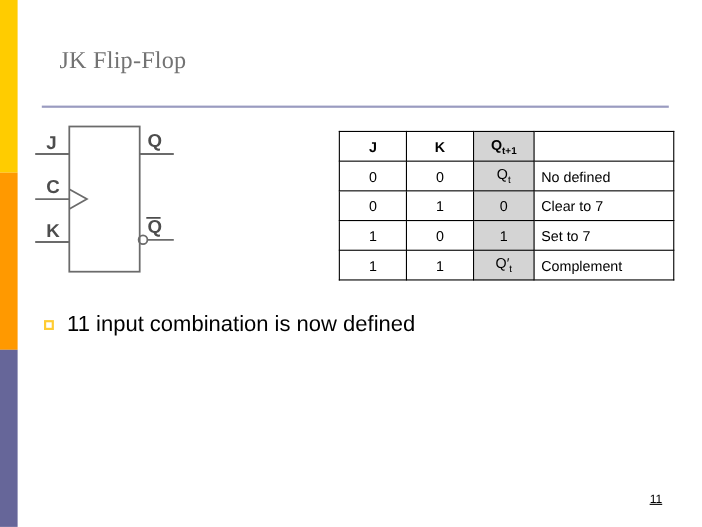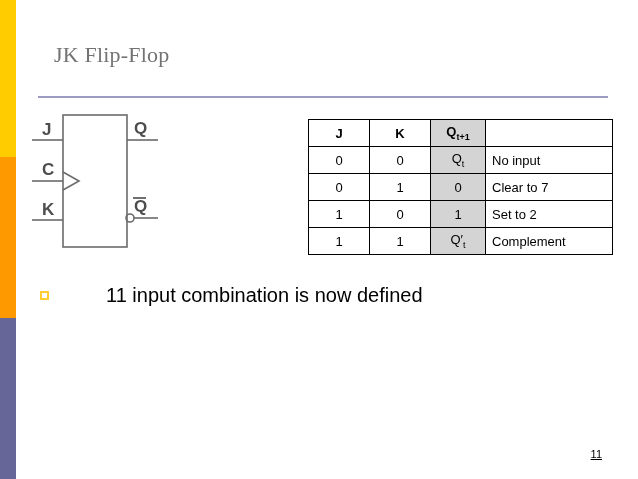--- a/index.html
+++ b/index.html
@@ -98,21 +98,20 @@
     border: 2px solid #FFCC33;
     background: #ffffff;
     box-sizing: border-box;
     margin-right: 12px;
     flex: none;
   }
   #bullet-text {
     font-size: 20px;
     color: #000000;
     white-space: nowrap;
-    margin-left: 45px;
   }
 
   
   #page-number {
     position: absolute;
     right: 36px;
     top: 448px;
     font-size: 11px;
     color: #000000;
     text-decoration: underline;
@@ -169,33 +168,33 @@
       <th class="c-k">K</th>
       <th class="c-q"><span>Q</span><sub>t+1</sub></th>
       <th class="c-d"></th>
     </tr>
   </thead>
   <tbody id="table-body">
       <tr>
         <td class="c-j">0</td>
         <td class="c-k">0</td>
         <td class="c-q"><span>Q</span><sub>t</sub></td>
-        <td class="c-d">No input</td>
+        <td class="c-d">No defined</td>
       </tr>
       <tr>
         <td class="c-j">0</td>
         <td class="c-k">1</td>
         <td class="c-q"><span>0</span></td>
         <td class="c-d">Clear to 7</td>
       </tr>
       <tr>
         <td class="c-j">1</td>
         <td class="c-k">0</td>
         <td class="c-q"><span>1</span></td>
-        <td class="c-d">Set to 2</td>
+        <td class="c-d">Set to 7</td>
       </tr>
       <tr>
         <td class="c-j">1</td>
         <td class="c-k">1</td>
         <td class="c-q"><span>Q</span><span class="prime">′</span><sub>t</sub></td>
         <td class="c-d">Complement</td>
       </tr>
     </tbody>
 </table>
 

